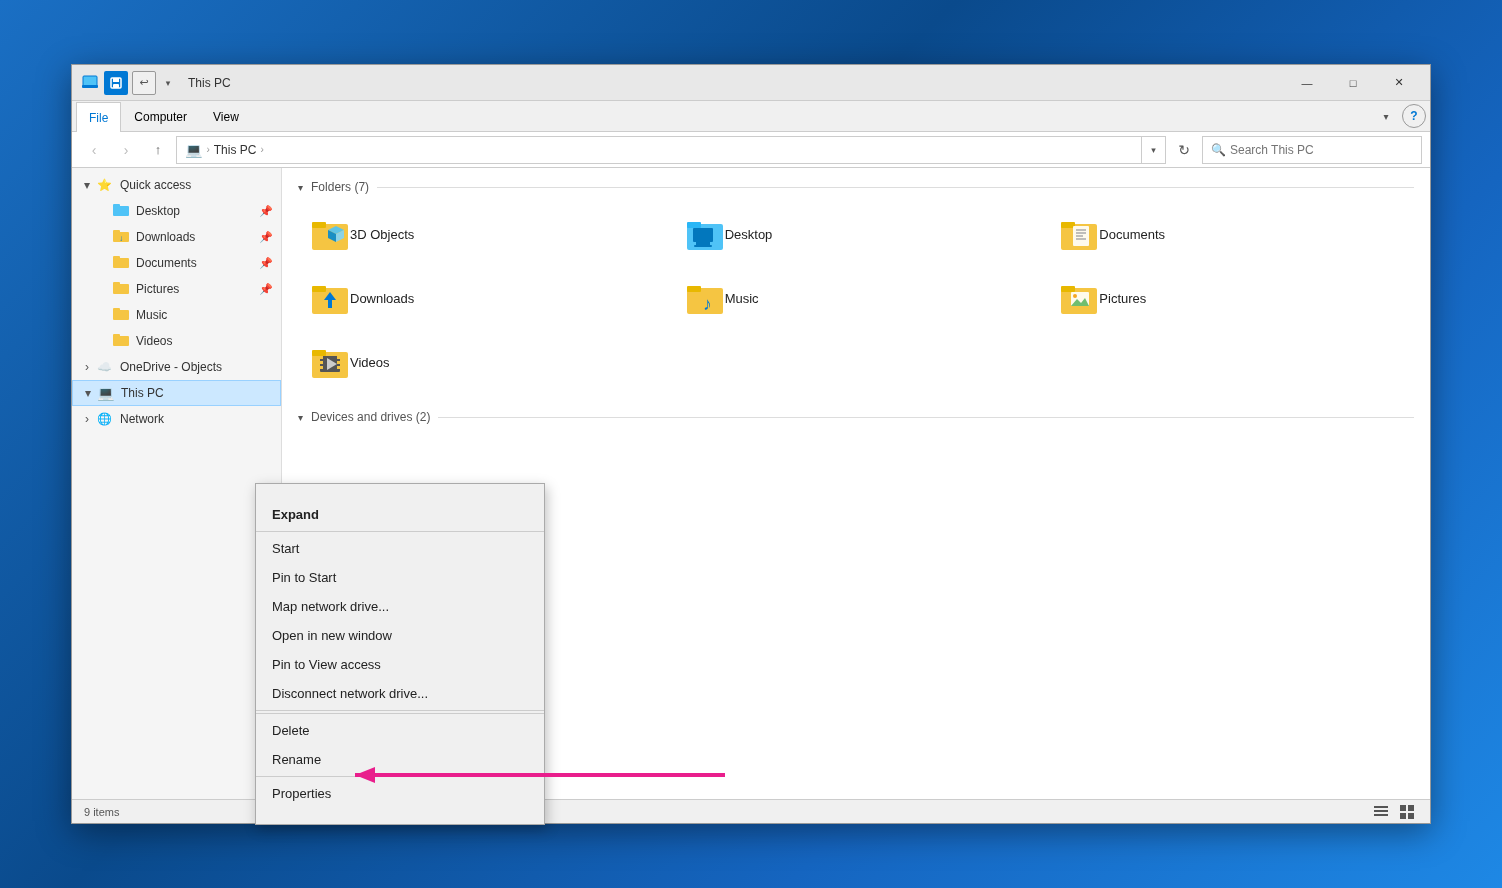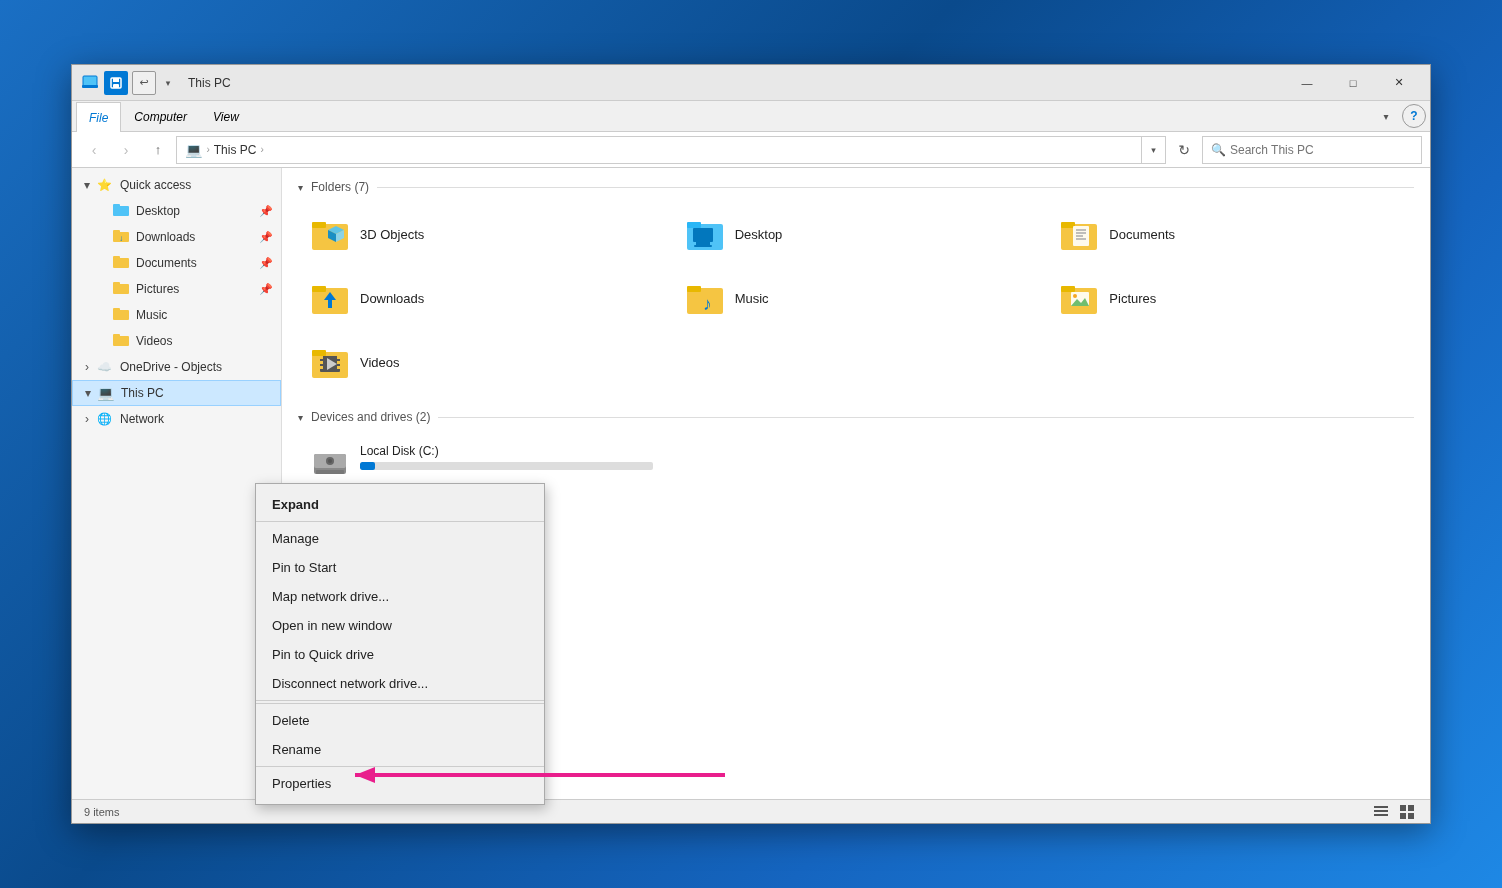--- a/index.html
+++ b/index.html
@@ -97,21 +97,20 @@
     }
     .ribbon-tab {
       padding: 0 12px;
       height: 30px;
       display: flex;
       align-items: center;
       font-size: 12px;
       cursor: pointer;
       border: 1px solid transparent;
       border-bottom: none;
-      font-style: italic;
     }
     .ribbon-tab.active {
       background: white;
       border-color: #ccc;
       border-bottom-color: white;
       color: #0078d4;
       position: relative;
       top: 1px;
       z-index: 1;
     }
@@ -268,21 +267,20 @@
       grid-template-columns: repeat(3, 1fr);
       gap: 8px;
       margin-bottom: 20px;
     }
     .folder-item {
       display: flex;
       align-items: center;
       padding: 8px 12px;
       cursor: pointer;
       border-radius: 3px;
-      gap: 10px;
       text-align: right;
     }
     .folder-icon {
       width: 40px; height: 40px;
       flex-shrink: 0;
       display: flex; align-items: center; justify-content: center;
     }
     .folder-label {
       font-size: 13px;
       color: #222;
@@ -347,21 +345,21 @@
     
     .context-menu {
       position: absolute;
       left: 183px;
       top: 418px;
       width: 290px;
       background: #f0f0f0;
       border: 1px solid #aaa;
       box-shadow: 2px 4px 12px rgba(0,0,0,0.25);
       z-index: 100;
-      padding: 6px 0;
+      padding: 16px 0;
     }
     .ctx-item {
       padding: 7px 16px;
       font-size: 13px;
       color: #222;
       cursor: pointer;
       display: flex;
       align-items: center;
     }
     .ctx-item.bold { font-weight: 600; }
@@ -659,37 +657,20 @@
       </div>
 
       <div class="section-header">
         <span style="font-size:10px; color:#555;">▾</span>
         <span>Devices and drives (2)</span>
         <div class="section-header-line"></div>
       </div>
 
       <div class="devices-grid">
 
-        <div class="drive-item">
-          <div class="drive-icon">
-            <svg width="36" height="32" viewBox="0 0 36 32">
-              <rect x="2" y="6" width="32" height="20" rx="2" fill="#888"></rect>
-              <rect x="2" y="6" width="32" height="14" rx="2" fill="#aaa"></rect>
-              <rect x="4" y="22" width="28" height="4" rx="1" fill="#777"></rect>
-              <circle cx="18" cy="13" r="4" fill="#666"></circle>
-              <circle cx="18" cy="13" r="2" fill="#555"></circle>
-            </svg>
-          </div>
-          <div class="drive-info">
-            <div class="drive-name">Local Disk (C:)</div>
-            <div class="drive-bar">
-              <div class="drive-bar-fill" style="width: 5%;"></div>
-            </div>
-          </div>
-        </div>
 
       </div>
     </div>
   </div>
 
   <div class="status-bar">
     <span>9 items</span>
     <div class="status-right">
       <div class="view-btn">
         <svg width="14" height="14" viewBox="0 0 14 14">
@@ -708,33 +689,33 @@
       </div>
     </div>
   </div>
 
   <div class="context-menu">
     <div class="ctx-item bold">
       <span>Expand</span>
     </div>
     <div class="ctx-divider"></div>
     <div class="ctx-item">
-      <span>Manage</span>
+      <span>Start</span>
     </div>
     <div class="ctx-item">
       <span>Pin to Start</span>
     </div>
     <div class="ctx-item">
       <span>Map network drive...</span>
     </div>
     <div class="ctx-item">
       <span>Open in new window</span>
     </div>
     <div class="ctx-item">
-      <span>Pin to Quick drive</span>
+      <span>Pin to View access</span>
     </div>
     <div class="ctx-item">
       <span>Disconnect network drive...</span>
     </div>
     <div class="ctx-divider"></div>
     <div class="ctx-divider"></div>
     <div class="ctx-item">
       <span>Delete</span>
     </div>
     <div class="ctx-item">

